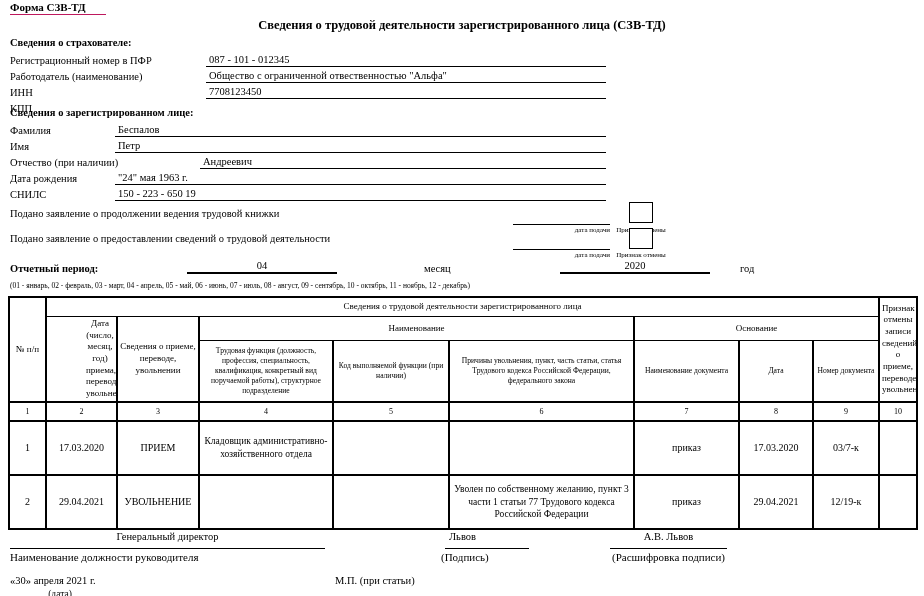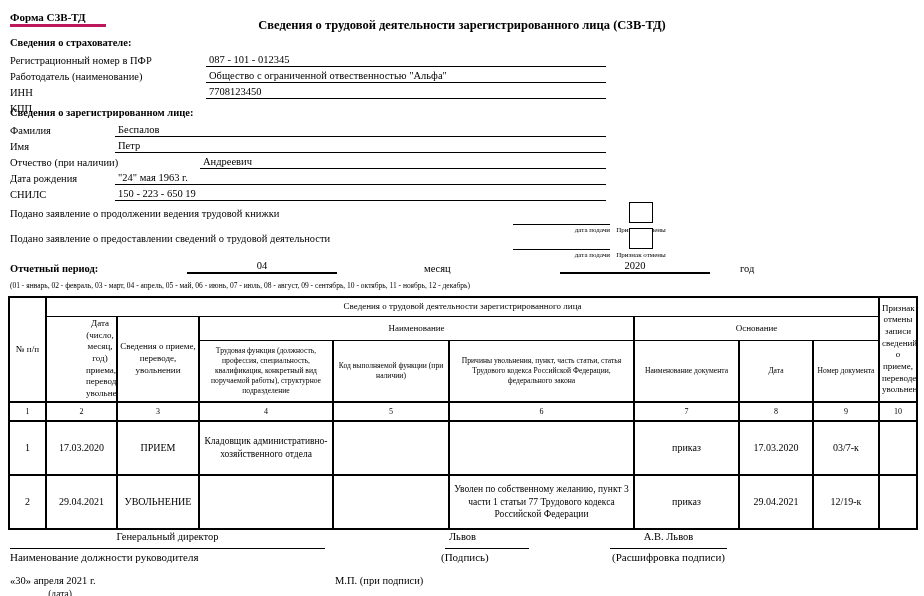--- a/index.html
+++ b/index.html
@@ -2,22 +2,22 @@
 <html><head>
 <meta charset="utf-8">
 <style>
   html,body{margin:0;padding:0;}
   body{
     width:924px;height:596px;background:#ffffff;color:#000;
     font-family:"Liberation Serif", serif;font-size:10.5px;
     position:relative;overflow:hidden;
   }
   
-  #form-label{position:absolute;top:11px;left:10px;font-weight:bold;font-size:11px;
-    border-bottom:3px solid #be185d;padding:0 20px 1px 0;}
+  #form-label{position:absolute;top:1px;left:10px;font-weight:bold;font-size:11px;
+    border-bottom:1px solid #be185d;padding:0 20px 1px 0;}
   #doc-title{position:absolute;top:18px;left:0;width:924px;text-align:center;
     font-weight:bold;font-size:12.5px;}
   
   .section{position:absolute;left:10px;width:596px;}
   #sec-insurer{top:37px;}
   #sec-person{top:107px;}
   .sec-h{font-weight:bold;height:14px;}
   .frow{display:flex;align-items:flex-end;height:16px;}
   .frow .lab{flex:none;padding-bottom:1px;}
   .frow .val{flex:1;border-bottom:1px solid #000;padding:0 0 1px 3px;white-space:nowrap;}
@@ -218,14 +218,14 @@
   <div id="pos-sub" class="sig-sub">Наименование должности руководителя</div>
 
   <div id="sign-line" class="sig-line">Львов</div>
   <div id="sign-sub" class="sig-sub">(Подпись)</div>
 
   <div id="dec-line" class="sig-line">А.В. Львов</div>
   <div id="dec-sub" class="sig-sub">(Расшифровка подписи)</div>
 
   <div id="sign-date">«30»  апреля 2021 г.</div>
   <div id="sign-date-sub">(дата)</div>
-  <div id="stamp">М.П. (при подписи)</div>
+  <div id="stamp">М.П. (при статьи)</div>
 </div>
 
 </body></html>

